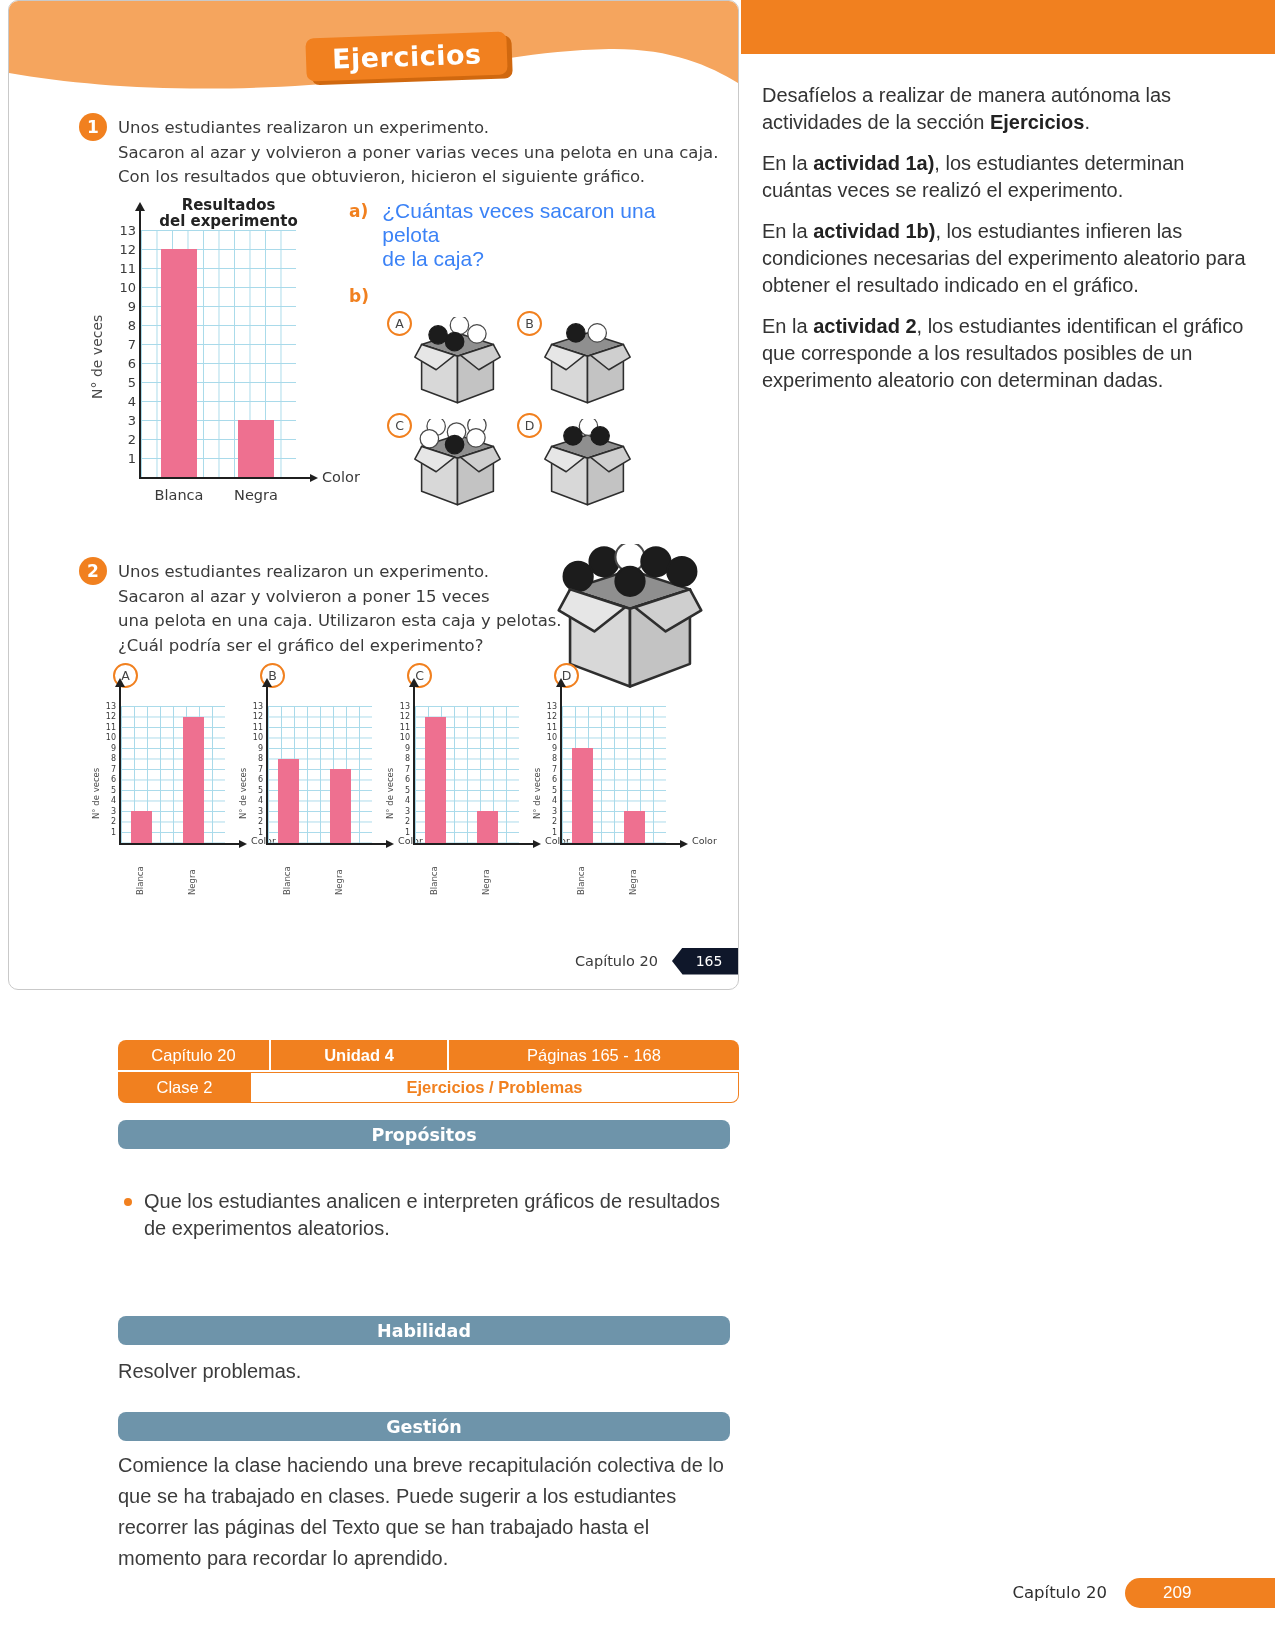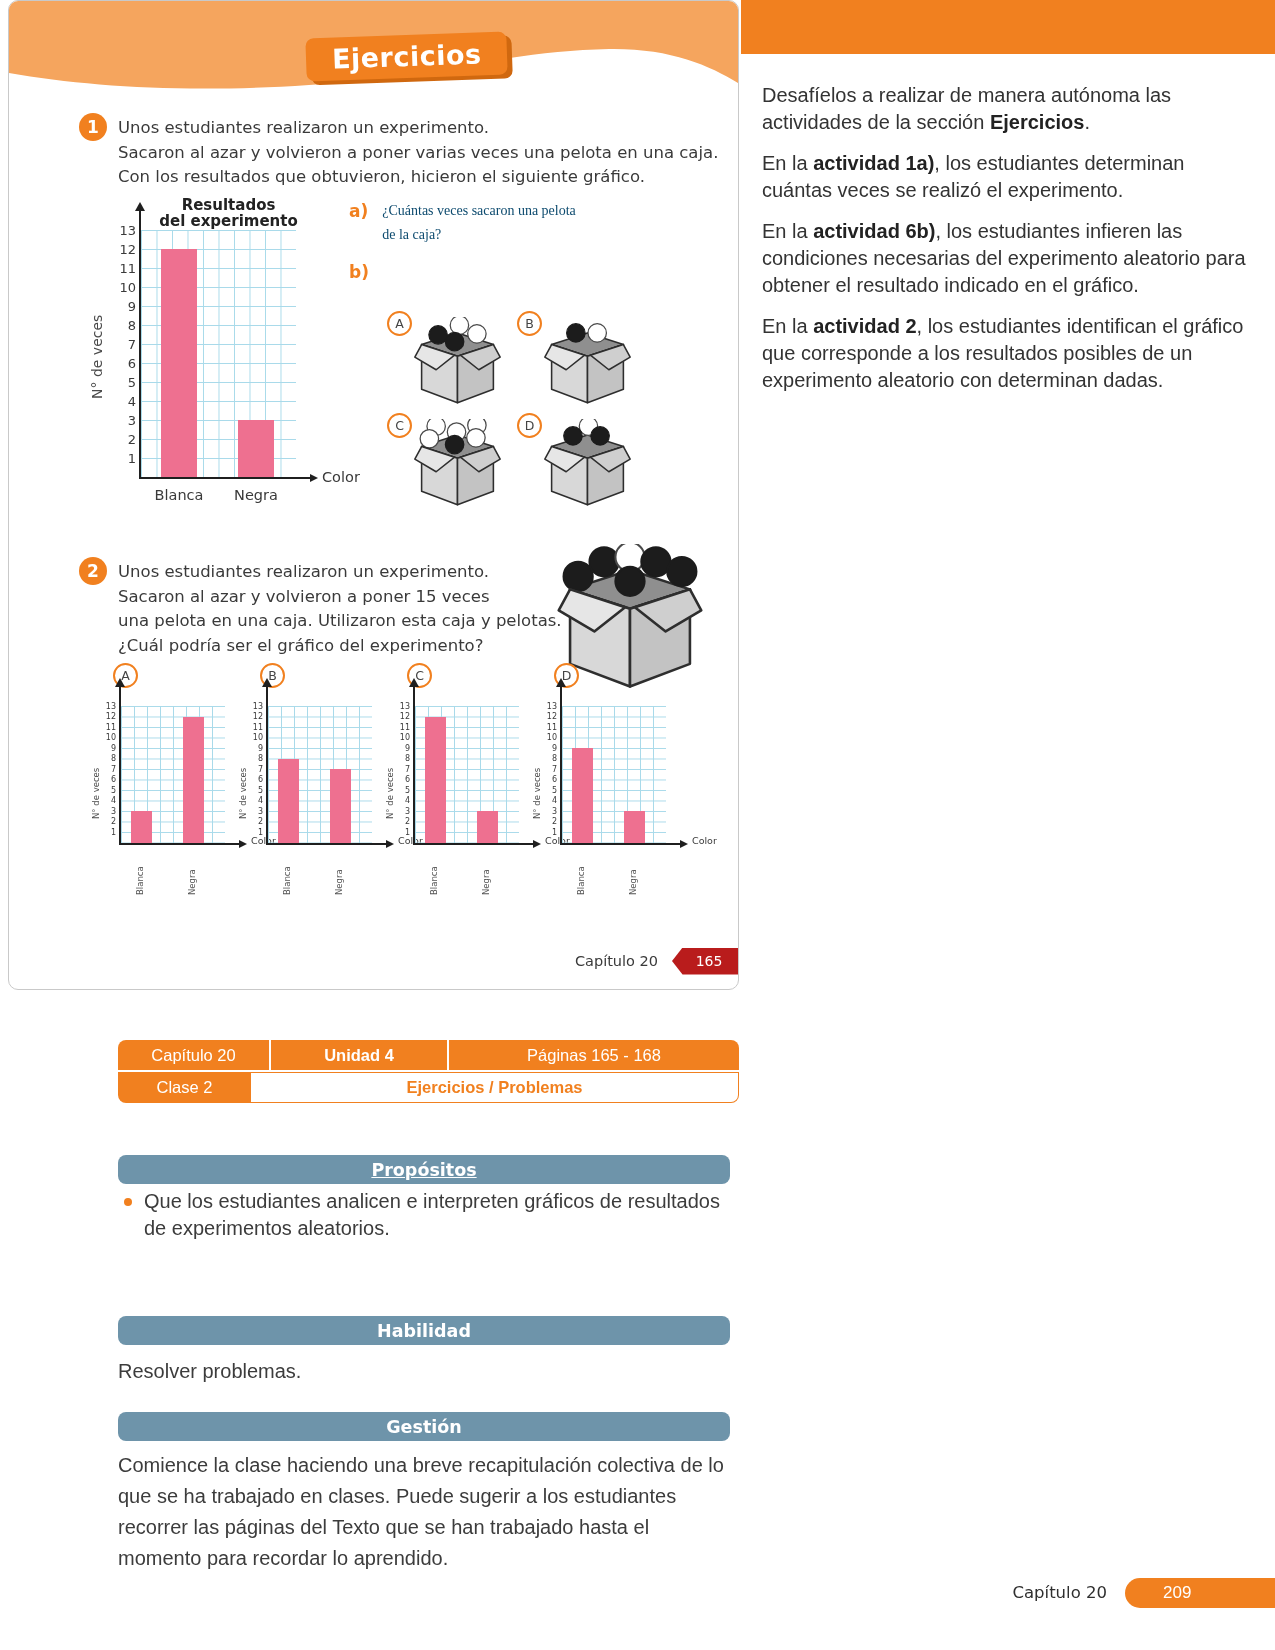--- a/index.html
+++ b/index.html
@@ -31,30 +31,30 @@
   .clabel{position:absolute;width:21px;height:21px;border-radius:50%;border:2px solid #F1801F;
           color:#444;background:#fff;font-size:12.5px;display:flex;align-items:center;
           justify-content:center;font-family:"DejaVu Sans",sans-serif;}
   .schart .clabel{left:26px;top:4px;}
   .vtext{writing-mode:vertical-rl;transform:rotate(180deg);}
 
   
   .qa{position:absolute;left:340px;top:198px;width:340px;}
   .qrow{display:flex;gap:14px;margin-bottom:13px;}
   .qletter{color:#F1801F;font-weight:bold;font-size:17px;font-family:"DejaVu Sans",sans-serif;padding-top:2px;}
-  .qtext{font-size:14px;line-height:24px;color:#0c4a6e;white-space:pre-line;font-family:Liberation Serif, serif;}
+  .qtext{font-size:21px;line-height:24px;color:#3b82f6;white-space:pre-line;font-family:Liberation Sans, sans-serif;}
 
   .options{position:absolute;left:378px;top:306px;width:352px;height:214px;}
   .opt{position:absolute;width:150px;height:102px;}
   .opt svg{position:absolute;left:22px;top:8px;width:97px;height:90px;}
   .act2box{position:absolute;left:540px;top:543px;width:162px;height:150px;}
 
   .card-footer{position:absolute;right:0;bottom:14px;height:28px;display:flex;align-items:center;}
   .cf-chapter{font-size:14.5px;color:#3a3a3a;font-family:"DejaVu Sans",sans-serif;margin-right:14px;}
-  .cf-tag{height:27px;width:58px;background:#b91c1c;color:#fff;font-size:14px;
+  .cf-tag{height:27px;width:58px;background:#0f172a;color:#fff;font-size:14px;
           font-family:"DejaVu Sans",sans-serif;display:flex;align-items:center;justify-content:center;
           padding-left:8px;clip-path:polygon(0 50%,16% 0,100% 0,100% 100%,16% 100%);}
 
   
   .side-band{position:absolute;left:741px;top:0;width:534px;height:54px;background:#F1801F;}
   .sidebar{position:absolute;left:762px;top:82px;width:486px;}
   .sidebar p{margin:0 0 14px;font-size:20px;line-height:27px;color:#333;}
   .sidebar b{color:#222;}
 
   
@@ -65,21 +65,21 @@
   .itc2{width:176px;font-weight:bold;margin-right:2px;}
   .itc3{flex:1;border-radius:0 8px 0 0;}
   .itr2{display:flex;height:31px;margin-top:2px;}
   .itclase{width:133px;background:#F1801F;color:#fff;display:flex;align-items:center;justify-content:center;border-radius:0 0 0 8px;}
   .itval{flex:1;border:1px solid #F1801F;border-left:none;border-radius:0 0 8px 0;color:#F1801F;
          font-weight:bold;display:flex;align-items:center;justify-content:center;background:#fff;}
 
   .secbar{position:absolute;left:118px;width:612px;height:29px;background:#6E94AA;color:#fff;
           border-radius:8px;display:flex;align-items:center;justify-content:center;
           font-weight:bold;font-size:17.5px;font-family:"DejaVu Sans",sans-serif;}
-  .bar-prop{top:1155px;text-decoration:underline;} .bar-hab{top:1316px;} .bar-ges{top:1412px;}
+  .bar-prop{top:1120px;} .bar-hab{top:1316px;} .bar-ges{top:1412px;}
   .bullets{position:absolute;left:118px;top:1188px;width:622px;margin:0;padding:0;list-style:none;}
   .bullets li{position:relative;padding-left:26px;font-size:20px;line-height:27px;color:#3c3c3c;margin-bottom:8px;}
   .bullets li::before{content:"";position:absolute;left:6px;top:10px;width:8px;height:8px;border-radius:50%;background:#F1801F;}
   .plain{position:absolute;left:118px;width:622px;font-size:20px;line-height:27px;color:#3c3c3c;}
   .txt-hab{top:1358px;} .txt-ges{top:1450px;line-height:31px;width:610px;}
 
   
   .footer{position:absolute;left:0;top:1578px;width:1275px;height:30px;}
   .ft-chapter{position:absolute;right:168px;top:5px;font-size:16.5px;color:#2f2f2f;font-family:"DejaVu Sans",sans-serif;}
   .ft-pill{position:absolute;right:0;top:0;width:150px;height:30px;background:#F1801F;color:#fff;
@@ -344,21 +344,21 @@
     <div class="card-footer">
       <span class="cf-chapter">Capítulo 20</span>
       <span class="cf-tag">165</span>
     </div>
   </div>
 
   <div class="side-band"></div>
   <div class="sidebar" id="sidebar">
       <p><span>Desafíelos a realizar de manera autónoma las actividades de la sección </span><b>Ejercicios</b><span>.</span></p>
       <p><span>En la </span><b>actividad 1a)</b><span>, los estudiantes determinan cuántas veces se realizó el experimento.</span></p>
-      <p><span>En la </span><b>actividad 6b)</b><span>, los estudiantes infieren las condiciones necesarias del experimento aleatorio para obtener el resultado indicado en el gráfico.</span></p>
+      <p><span>En la </span><b>actividad 1b)</b><span>, los estudiantes infieren las condiciones necesarias del experimento aleatorio para obtener el resultado indicado en el gráfico.</span></p>
       <p><span>En la </span><b>actividad 2</b><span>, los estudiantes identifican el gráfico que corresponde a los resultados posibles de un experimento aleatorio con determinan dadas.</span></p>
     </div>
 
   <div class="info-table">
     <div class="itr1">
       <div class="itc itc1">Capítulo 20</div>
       <div class="itc itc2">Unidad 4</div>
       <div class="itc itc3">Páginas 165 - 168</div>
     </div>
     <div class="itr2">

